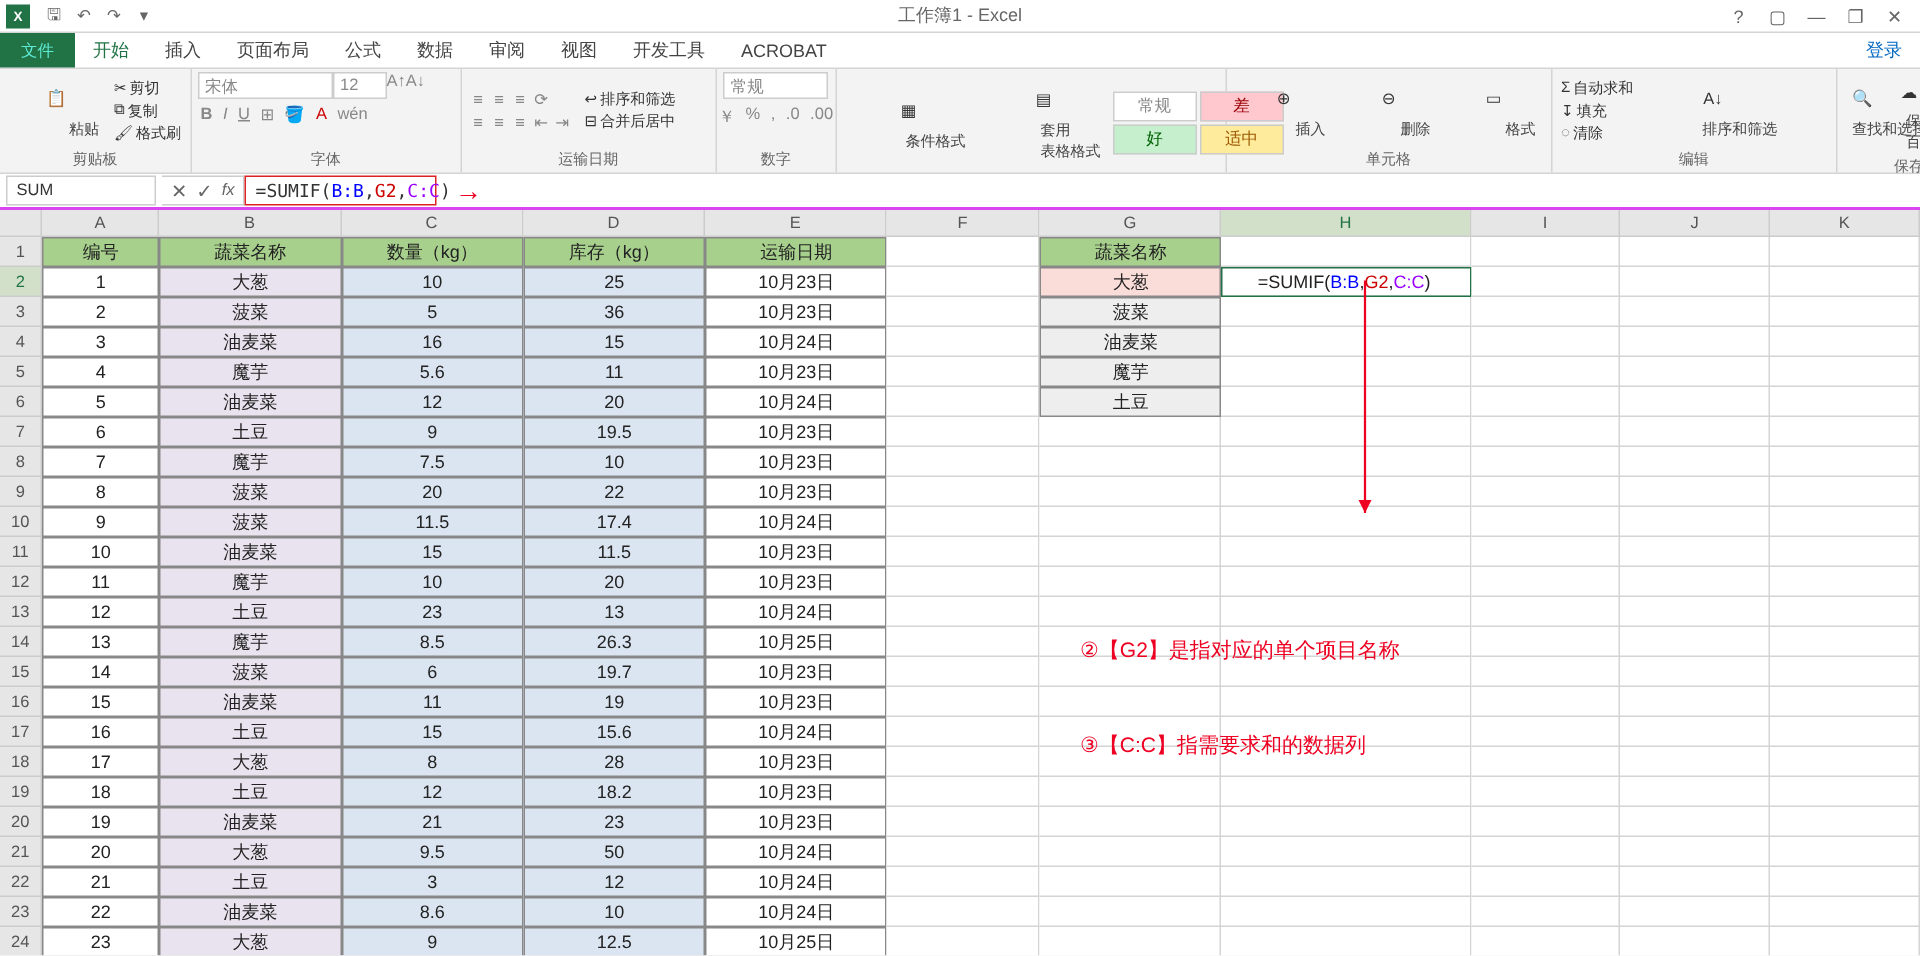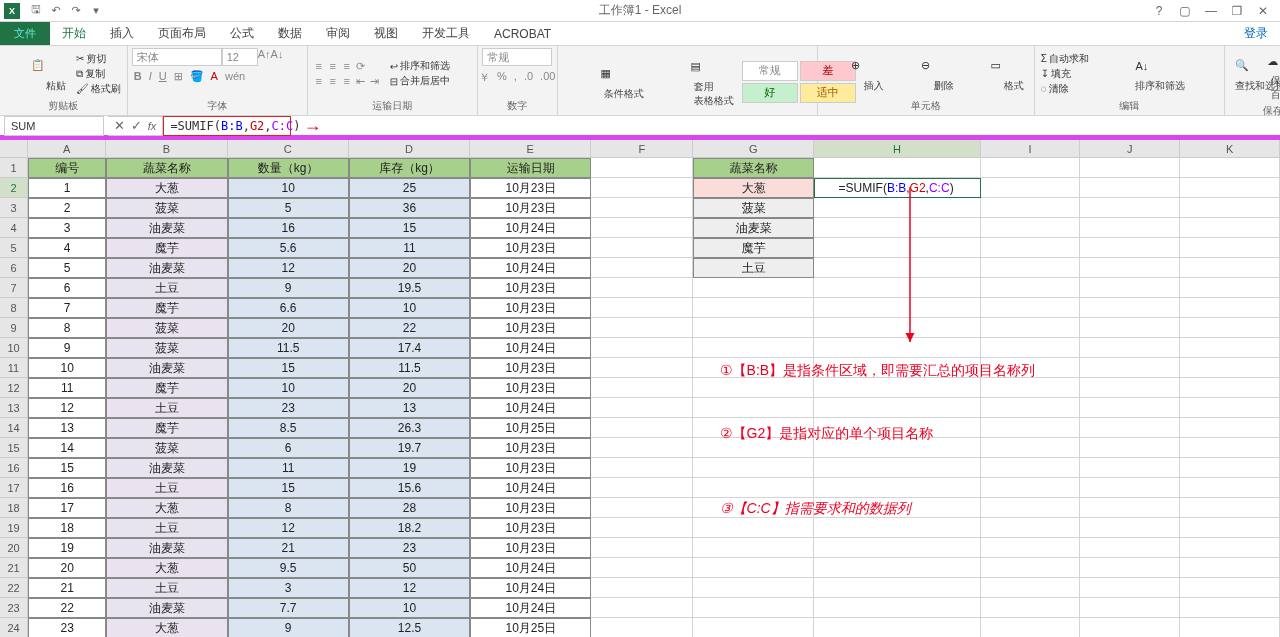--- a/index.html
+++ b/index.html
@@ -30,21 +30,21 @@
   .btn-lg .ico { width:22px; height:22px; display:flex; align-items:center; justify-content:center; }
   .btn-lg .lbl { font-size:10px; color:#444; white-space:nowrap;margin-left:36px;}
   .mini-stack { display:flex; flex-direction:column; gap:1px; font-size:10px; }
   .mini-stack .row { display:flex; align-items:center; gap:2px; padding:0 2px; white-space:nowrap;}
   .font-combo { border:1px solid #ccc; background:#fff; height:18px; display:flex; align-items:center; padding:0 4px; font-size:11px; color:#888;}
   .icon-row { display:flex; gap:3px; color:#888; font-size:11px; }
   .icon-row span { padding:1px 2px; }
   .align-grid span { width:14px; display:inline-block; text-align:center;}
 
   
-  .formula-row { height: 24px; display:flex; align-items:center; border-bottom:5px solid #d946ef; position:relative;}
+  .formula-row { height: 24px; display:flex; align-items:center; border-bottom:2px solid #d946ef; position:relative;}
   .name-box { width: 100px; border:1px solid #ccc; height:20px; margin:1px 4px; display:flex; align-items:center; padding:0 6px; font-size:11px; background:#fff;}
   .fbar-btns { display:flex; align-items:center; gap:6px; color:#666; padding:0 6px; font-size:13px; height:20px; border:1px solid #ccc; border-left:none;}
   .fbar-btns .fx { font-style:italic; font-size:11px;}
   .formula-input { border:1.5px solid #d22; height:20px; margin:1px 0; padding:0 6px; font-family:Consolas,monospace; font-size:12px; width:128px; display:flex; align-items:center; background:#fff;}
   .formula-input .bb { color:#00f;}
   .formula-input .g2 { color:#c00;}
   .formula-input .cc { color:#90f;}
   .formula-annot { color:#e02; font-size:16px; margin-left:12px; display:flex; align-items:center; gap:8px;}
   .formula-annot .arrow { font-size:18px; }
 
@@ -419,21 +419,21 @@
         <div class="cell cF"></div>
         <div class="cell cG"></div>
         <div class="cell cH"></div>
         <div class="cell cI"></div>
         <div class="cell cJ"></div>
         <div class="cell cK"></div>
       </div>
       <div class="cell-row">
         <div class="cell cA tbl-border">7</div>
         <div class="cell cB body-fill-b tbl-border">魔芋</div>
-        <div class="cell cC body-fill-cd tbl-border">6.6</div>
+        <div class="cell cC body-fill-cd tbl-border">7.5</div>
         <div class="cell cD body-fill-cd tbl-border">10</div>
         <div class="cell cE tbl-border">10月23日</div>
         <div class="cell cF"></div>
         <div class="cell cG"></div>
         <div class="cell cH"></div>
         <div class="cell cI"></div>
         <div class="cell cJ"></div>
         <div class="cell cK"></div>
       </div>
       <div class="cell-row">
@@ -614,21 +614,21 @@
         <div class="cell cF"></div>
         <div class="cell cG"></div>
         <div class="cell cH"></div>
         <div class="cell cI"></div>
         <div class="cell cJ"></div>
         <div class="cell cK"></div>
       </div>
       <div class="cell-row">
         <div class="cell cA tbl-border">22</div>
         <div class="cell cB body-fill-b tbl-border">油麦菜</div>
-        <div class="cell cC body-fill-cd tbl-border">7.7</div>
+        <div class="cell cC body-fill-cd tbl-border">8.6</div>
         <div class="cell cD body-fill-cd tbl-border">10</div>
         <div class="cell cE tbl-border">10月24日</div>
         <div class="cell cF"></div>
         <div class="cell cG"></div>
         <div class="cell cH"></div>
         <div class="cell cI"></div>
         <div class="cell cJ"></div>
         <div class="cell cK"></div>
       </div>
       <div class="cell-row">
@@ -648,17 +648,16 @@
 
   <div class="annot-overlay">
     <svg class="annot-arrow" style="left:780px; top:42px;" width="200" height="170">
       <defs>
           <marker id="ah" markerWidth="8" markerHeight="8" refX="6" refY="3" orient="auto">
             <path d="M0,0 L6,3 L0,6 Z" fill="#e02"></path>
           </marker>
         </defs>
       <line x1="130" y1="5" x2="130" y2="160" stroke="#e02" stroke-width="1.5" marker-end="url(#ah)"></line>
     </svg>
-    <div class="annot-text" style="left:720px; top:222px;">①【B:B】是指条件区域，即需要汇总的项目名称列</div>
     <div class="annot-text" style="left:720px; top:285px;">②【G2】是指对应的单个项目名称</div>
-    <div class="annot-text" style="left:720px; top:360px;font-style:italic;">③【C:C】指需要求和的数据列</div>
+    <div class="annot-text" style="left:720px; top:348px;">③【C:C】指需要求和的数据列</div>
   </div>
 </div>
 
 </body></html>

